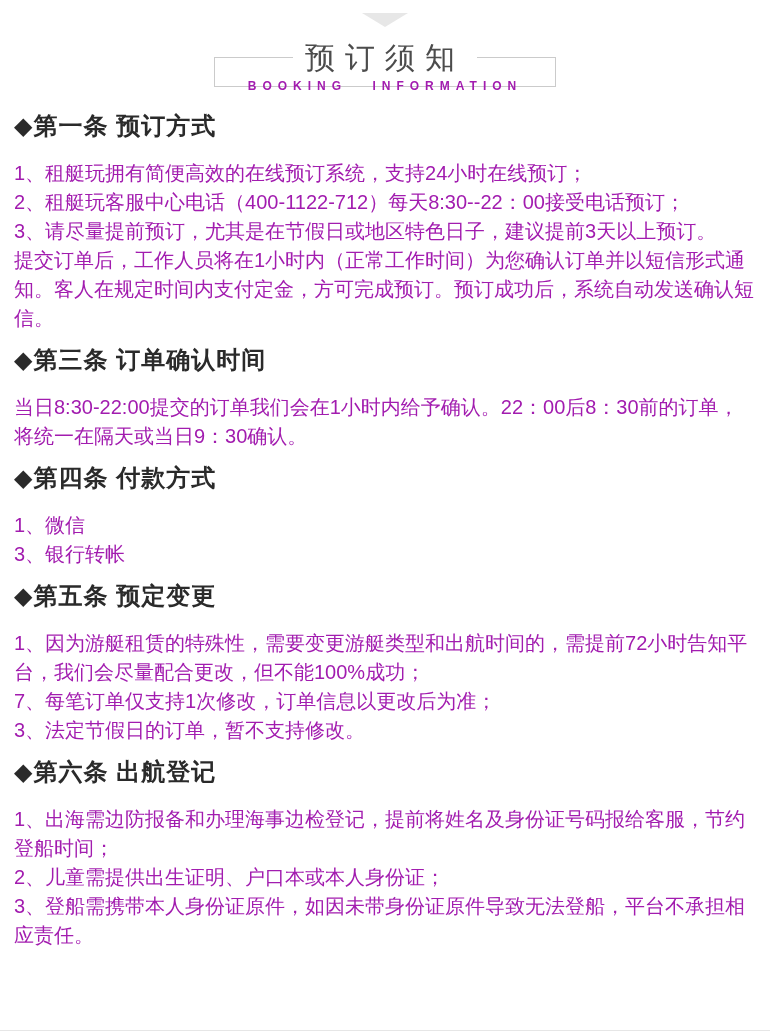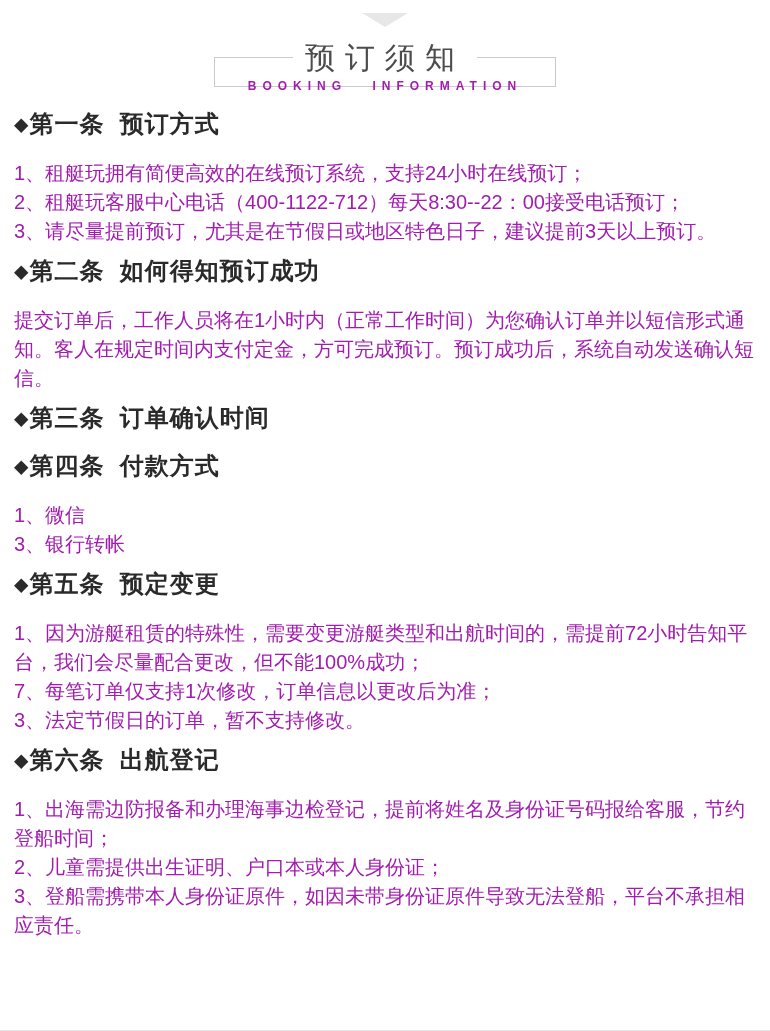--- a/index.html
+++ b/index.html
@@ -47,21 +47,20 @@
     color:#a21caf;
     white-space:nowrap;
   }
   
   .sec-title{
     margin:12px 0 18px;
     font-size:24px;line-height:30px;
     font-weight:700;
     color:#2a2a2a;
     letter-spacing:1px;
-    font-family:Liberation Mono, monospace;
   }
   .sec:first-of-type .sec-title{margin-top:24px;}
   .diamond{color:#2a2a2a;}
   .sec-body p{
     margin:0;
     font-size:20px;line-height:29px;
     color:#a21caf;
   }
   .bottom-divider{
     position:absolute;left:0;right:0;bottom:1px;
@@ -85,28 +84,30 @@
   <section class="sec">
     <h2 class="sec-title"><span class="diamond">◆</span><span>第一条 预订方式</span></h2>
     <div class="sec-body">
       <p>1、租艇玩拥有简便高效的在线预订系统，支持24小时在线预订；</p>
       <p>2、租艇玩客服中心电话（400-1122-712）每天8:30--22：00接受电话预订；</p>
       <p>3、请尽量提前预订，尤其是在节假日或地区特色日子，建议提前3天以上预订。</p>
     </div>
   </section>
 
   <section class="sec">
-    <h2 class="sec-title"><span class="diamond">◆</span><span>第二条 如何得知预订成功</span></h2>
     <div class="sec-body">
       <p>提交订单后，工作人员将在1小时内（正常工作时间）为您确认订单并以短信形式通知。客人在规定时间内支付定金，方可完成预订。预订成功后，系统自动发送确认短信。</p>
     </div>
   </section>
 
   <section class="sec">
     <h2 class="sec-title"><span class="diamond">◆</span><span>第三条 订单确认时间</span></h2>
+    <div class="sec-body">
+      <p>当日8:30-22:00提交的订单我们会在1小时内给予确认。22：00后8：30前的订单，将统一在隔天或当日9：30确认。</p>
+    </div>
   </section>
 
   <section class="sec">
     <h2 class="sec-title"><span class="diamond">◆</span><span>第四条 付款方式</span></h2>
     <div class="sec-body">
       <p>1、微信</p>
       <p>3、银行转帐</p>
     </div>
   </section>
 

